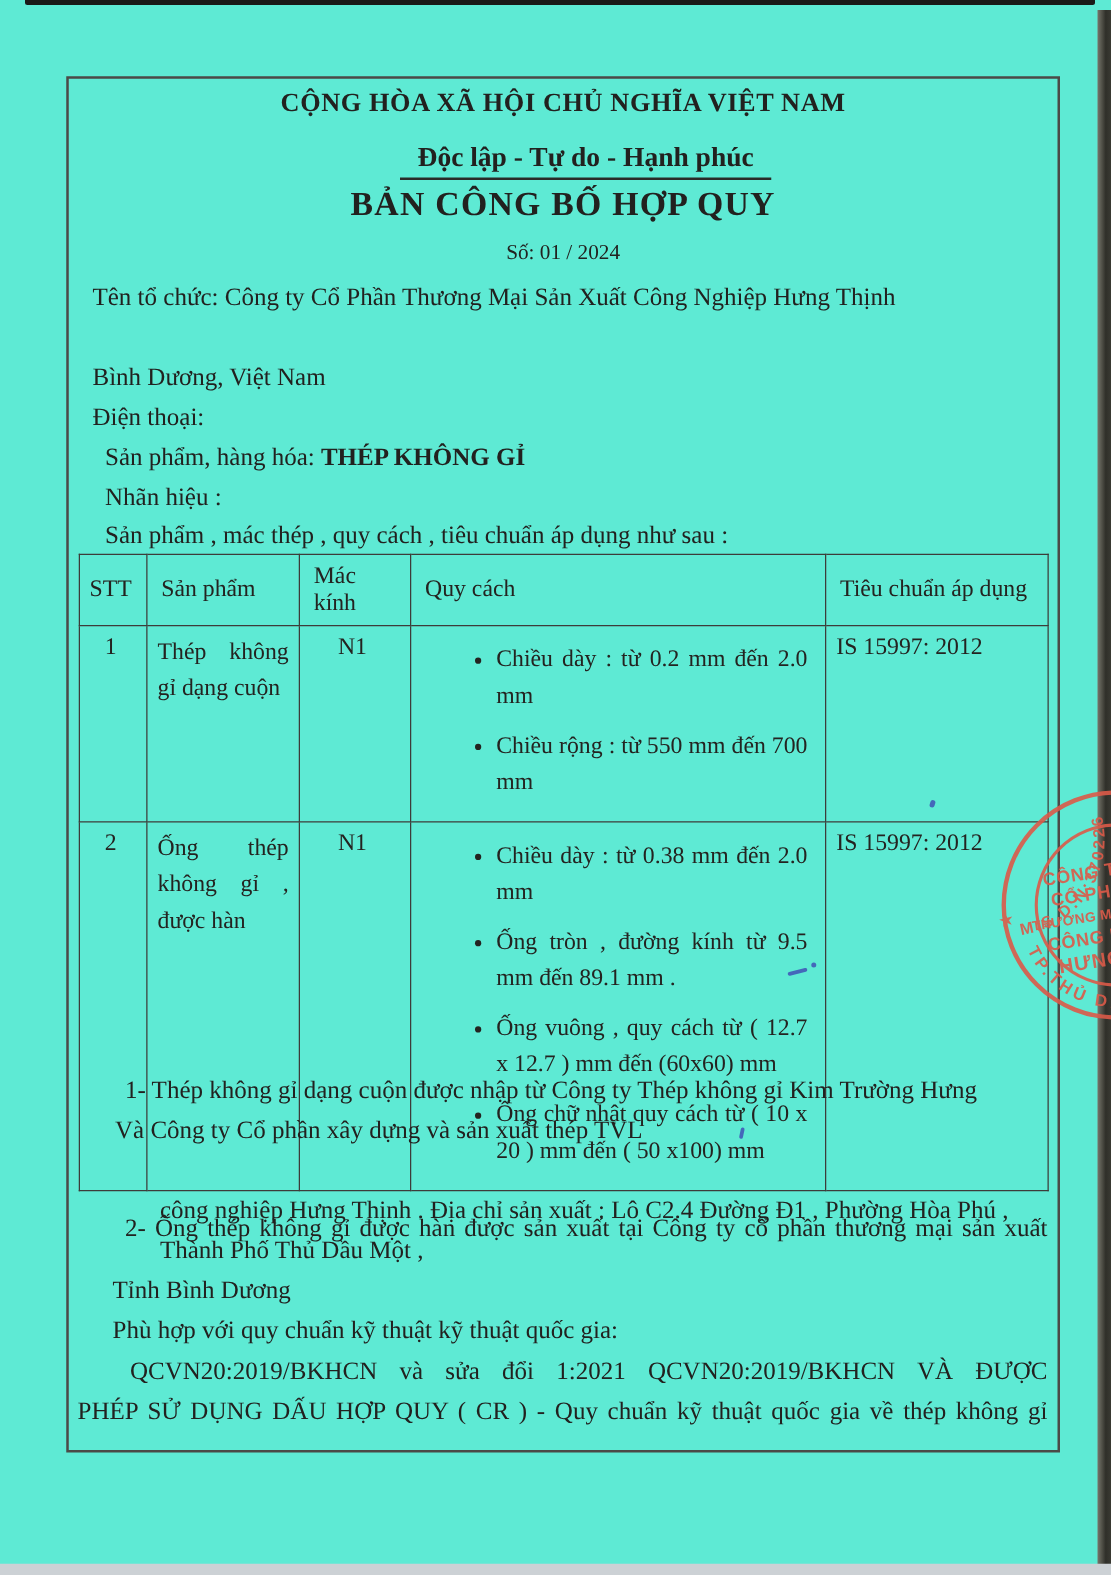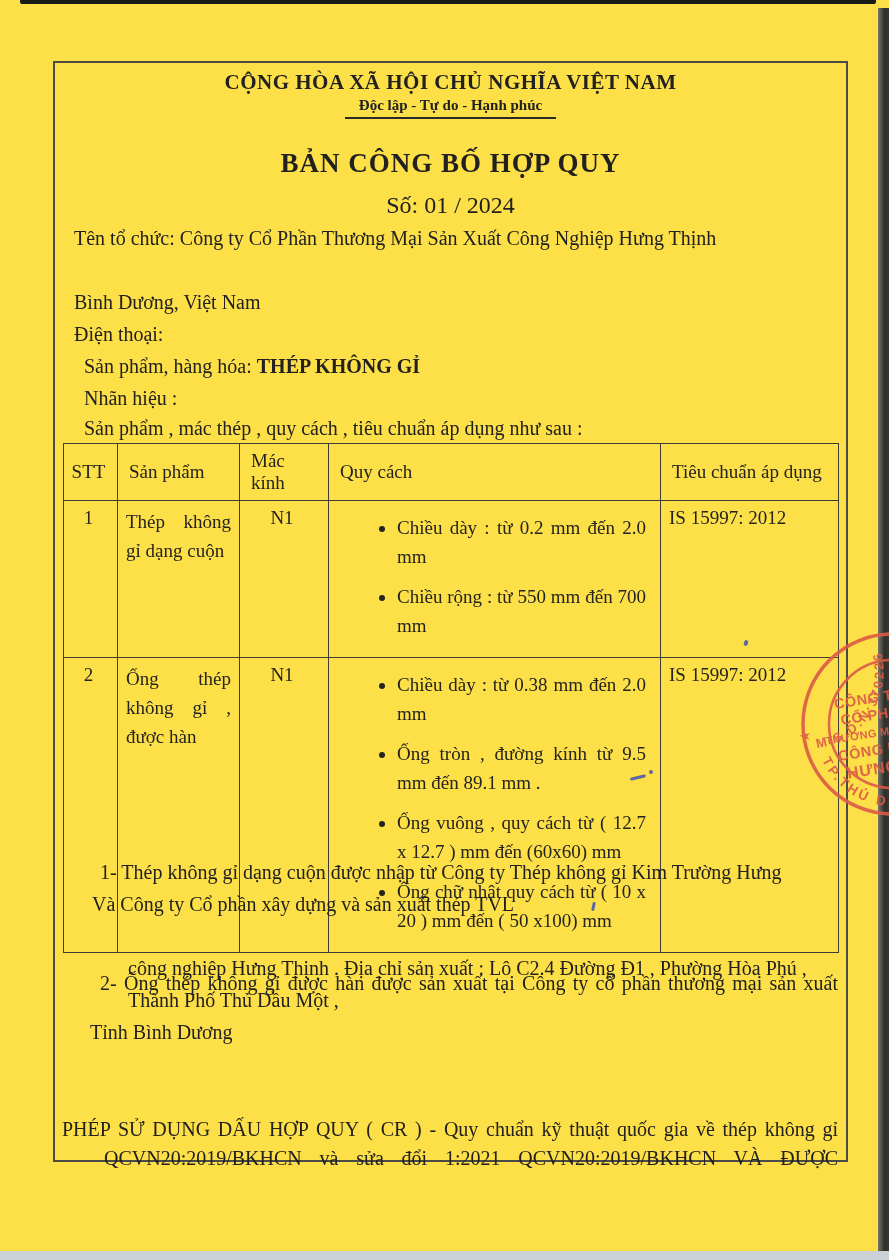--- a/index.html
+++ b/index.html
@@ -1,34 +1,34 @@
 <!DOCTYPE html>
 <html><head>
 <meta charset="utf-8">
 <style>
   html,body{margin:0;padding:0;background:#e8e8e6;}
   .page{
     position:relative;width:889px;height:1260px;margin:0 auto;
-    background:#fde047;overflow:hidden;
+    background:#5eead4;overflow:hidden;
     font-family:"Liberation Serif","DejaVu Serif",serif;
     color:#22211f;
   }
   
   .top-edge{position:absolute;left:20px;top:0;width:856px;height:4px;background:#1a1a18;border-radius:0 0 2px 2px;}
   .right-edge{position:absolute;left:878px;top:8px;width:11px;height:1244px;background:linear-gradient(to right,#76766b,#2f2f29 60%,#3a3a33);}
   .bottom-edge{position:absolute;left:0;top:1251px;width:889px;height:9px;background:#ccd1d5;}
   .frame{position:absolute;left:53px;top:61px;width:791px;height:1097px;border:2px solid #4b4a47;}
 
   .abs{position:absolute;}
   .center-block{left:53px;width:795px;text-align:center;}
   .nat-title{top:70px;font-size:21px;font-weight:bold;letter-spacing:.5px;}
-  .motto{top:97px;font-size:15px;font-weight:bold;}
+  .motto{top:113px;font-size:22px;font-weight:bold;padding-left:18px;}
   .motto span{display:inline-block;border-bottom:2.5px solid #2a2a28;padding:0 14px 3px 14px;}
   .doc-title{top:148px;font-size:27px;font-weight:bold;letter-spacing:1px;}
-  .doc-number{top:192px;font-size:24px;}
+  .doc-number{top:192px;font-size:17px;}
 
   .para{left:74px;width:742px;font-size:20px;line-height:32px;text-align:justify;}
   .p-org{top:222px;}
   .p-addr1{top:254px;}
   .p-addr1 .just, .just{text-align:justify;text-align-last:justify;}
   .p-addr2{top:286px;text-align:left;}
   .p-phone{top:318px;text-align:left;}
   .p-prod{top:350px;left:84px;text-align:left;}
   .p-brand{top:382px;left:84px;text-align:left;}
   .p-intro{top:412px;left:84px;text-align:left;}
@@ -56,21 +56,21 @@
   tr.r2{height:232px;}
 
   .note{position:absolute;font-size:20px;line-height:30px;white-space:nowrap;text-align:center;}
   .n1{left:100px;top:857px;}
   .n2{left:92px;top:889px;}
   .n3{left:100px;top:968px;width:738px;white-space:normal;text-align:justify;text-align-last:justify;}
   .n4{left:128px;top:953px;}
   .n5{left:128px;top:985px;}
   .n6{left:90px;top:1017px;}
   .n7{left:90px;top:1049px;}
-  .n8{left:104px;top:1143px;width:734px;white-space:normal;text-align:justify;text-align-last:justify;}
+  .n8{left:104px;top:1082px;width:734px;white-space:normal;text-align:justify;text-align-last:justify;}
   .n9{left:62px;top:1114px;width:776px;white-space:normal;text-align:justify;text-align-last:justify;}
 
   .stamp{position:absolute;left:760px;top:608px;opacity:.9;}
   .stamp text{fill:#dc5a49;font-family:"Liberation Sans","DejaVu Sans",sans-serif;}
 
   .pen{position:absolute;background:#3f51b5;border-radius:2px;opacity:.85;}
   .pen1{left:744px;top:640px;width:4px;height:6px;transform:rotate(18deg);}
   .pen2{left:630px;top:776px;width:16px;height:3px;transform:rotate(-14deg);}
   .pen3{left:649px;top:770px;width:4px;height:4px;border-radius:50%;}
   .pen4{left:592px;top:902px;width:3px;height:9px;transform:rotate(12deg);}
@@ -143,20 +143,21 @@
         </tr>
       </tbody>
   </table>
 
   <div class="note n1">1- Thép không gỉ dạng cuộn được nhập từ Công ty Thép không gỉ Kim Trường Hưng</div>
   <div class="note n2">Và Công ty Cổ phần xây dựng và sản xuất thép TVL</div>
   <div class="note n3">2- Ống thép không gỉ được hàn được sản xuất tại Công ty cổ phần thương mại sản xuất</div>
   <div class="note n4">công nghiệp Hưng Thịnh . Địa chỉ sản xuất : Lô C2.4 Đường Đ1 , Phường Hòa Phú ,</div>
   <div class="note n5">Thành Phố Thủ Dầu Một ,</div>
   <div class="note n6">Tỉnh Bình Dương</div>
+  <div class="note n7">Phù hợp với quy chuẩn kỹ thuật kỹ thuật quốc gia:</div>
   <div class="note n8">QCVN20:2019/BKHCN  và  sửa  đổi  1:2021  QCVN20:2019/BKHCN  VÀ  ĐƯỢC</div>
   <div class="note n9">PHÉP SỬ DỤNG DẤU HỢP QUY ( CR ) -  Quy chuẩn kỹ thuật quốc gia về thép không gỉ</div>
 
   <svg class="stamp" width="260" height="240" viewBox="0 0 260 240">
     <circle cx="133" cy="116" r="90" fill="none" stroke="#dc5a49" stroke-width="3.5"></circle>
     <circle cx="133" cy="116" r="64" fill="none" stroke="#dc5a49" stroke-width="2.5"></circle>
     <defs>
       <path id="arcTop" d="M 57,140 A 77,77 0 0 0 120,40" fill="none"></path>
       <path id="arcBottom" d="M 62,152 A 77,77 0 0 0 190,172" fill="none"></path>
     </defs>

